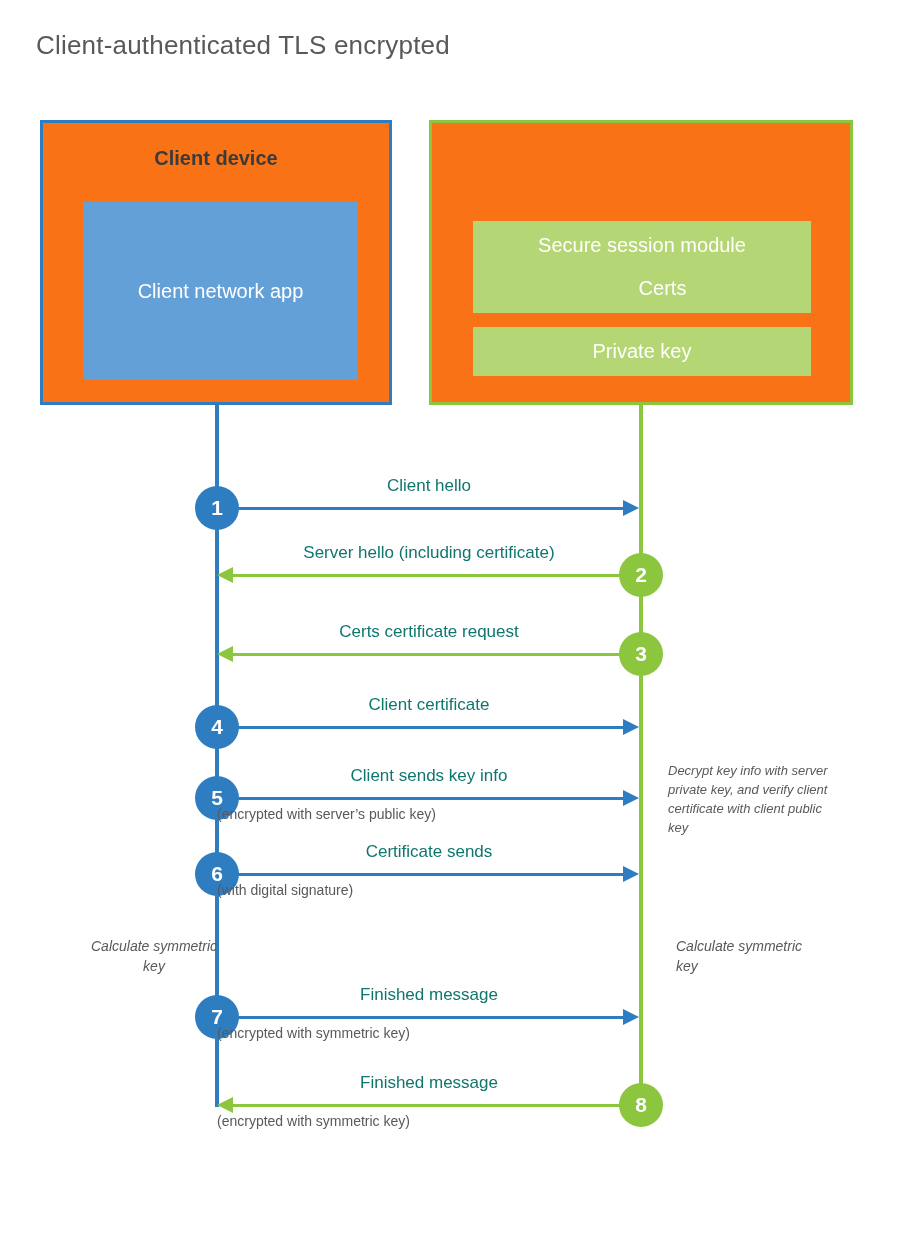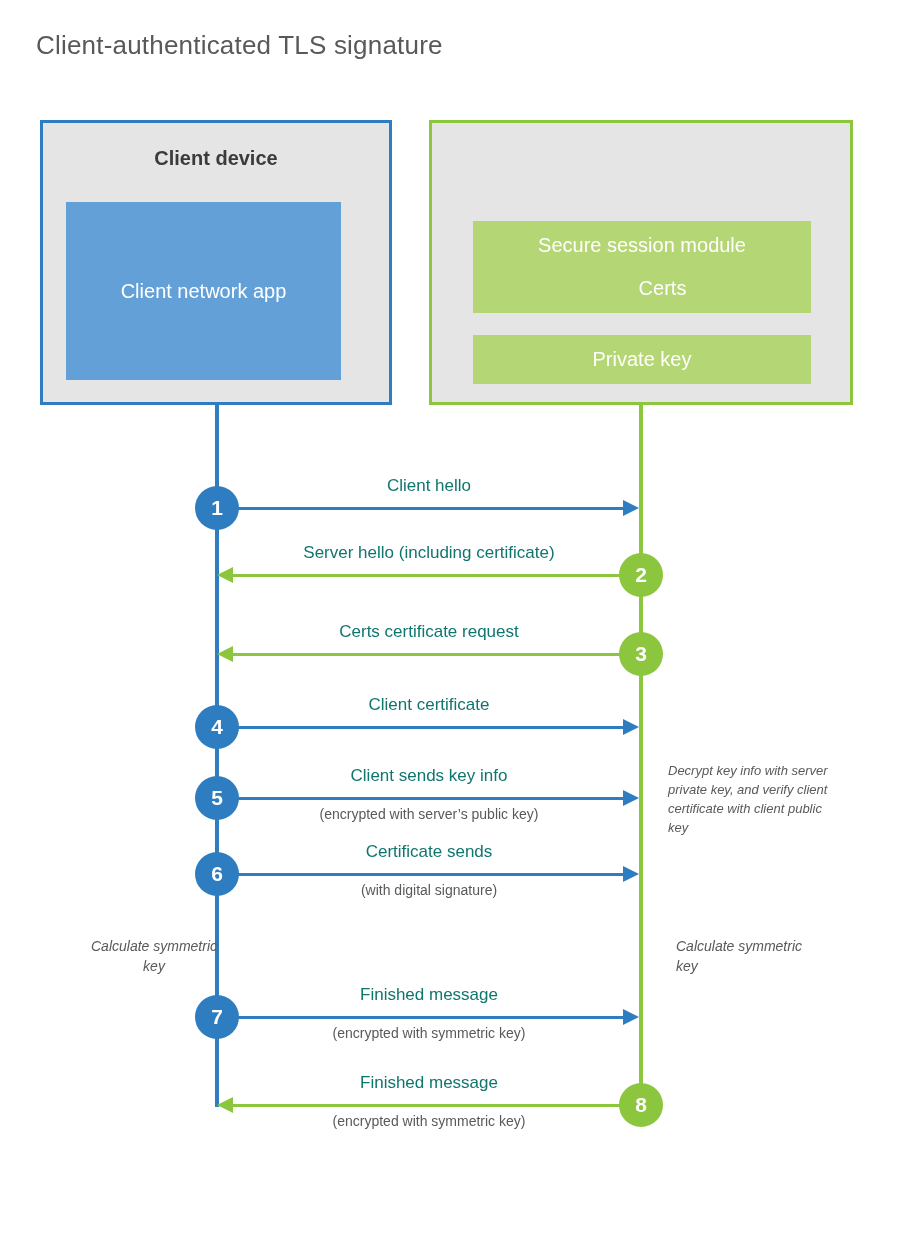--- a/index.html
+++ b/index.html
@@ -24,21 +24,21 @@
     font-size: 26px;
     font-weight: 400;
     color: #58595b;
     letter-spacing: 0.2px;
     white-space: nowrap;
   }
 
   
   .participant-box {
     position: absolute;
-    background: #e5e5e5;
+    background: #f97316;
     box-sizing: border-box;
   }
   #client-device-box {
     left: 40px;
     top: 120px;
     width: 352px;
     height: 285px;
     border: 3px solid #2e7dc0;
   }
   #secure-session-server-box {
@@ -55,21 +55,21 @@
     top: 24px;
     text-align: center;
     font-size: 20px;
     font-weight: bold;
     color: #3b3b3b;
   }
 
   
   #client-network-app {
     position: absolute;
-    left: 23px;
+    left: 40px;
     top: 79px;
     width: 275px;
     height: 178px;
     background: #63a0d8;
     color: #ffffff;
     font-size: 20px;
     display: flex;
     align-items: center;
     justify-content: center;
     text-align: center;
@@ -88,21 +88,21 @@
     color: #ffffff;
     font-size: 20px;
     display: flex;
     align-items: center;
     justify-content: center;
     text-align: center;
     box-sizing: border-box;
   }
   #server-module-0 { top: 78px; margin-top: 20px; }
   #server-module-1 { top: 141px; padding-left: 41px; }
-  #server-module-2 { top: 212px; }
+  #server-module-2 { top: 204px; }
 
   
   .lifeline {
     position: absolute;
     width: 4px;
   }
   #client-lifeline {
     left: 215px;
     top: 405px;
     height: 702px;
@@ -174,21 +174,21 @@
     text-align: center;
     font-size: 17px;
     color: #0f766e;
     white-space: nowrap;
   }
   .message-sublabel {
     position: absolute;
     left: 217px;
     width: 424px;
     top: 8px;
-    text-align: center;
+    text-align: left;
     font-size: 14px;
     color: #58595b;
     white-space: nowrap;
   }
 
   
   .side-note {
     position: absolute;
     font-size: 13px;
     color: #58595b;
@@ -210,21 +210,21 @@
   #server-calc-note {
     left: 676px;
     top: 936px;
     width: 150px;
     font-size: 14px;
   }
 </style>
 </head>
 <body>
 
-<div id="diagram-title">Client-authenticated TLS signature</div>
+<div id="diagram-title">Client-authenticated TLS encrypted</div>
 
 <div id="client-device-box" class="participant-box">
   <div class="participant-title">Client device</div>
   <div id="client-network-app">Client network app</div>
 </div>
 
 <div id="secure-session-server-box" class="participant-box">
   <div id="server-module-0" class="server-module">Secure session module</div>
   <div id="server-module-1" class="server-module">Certs</div>
   <div id="server-module-2" class="server-module">Private key</div>

